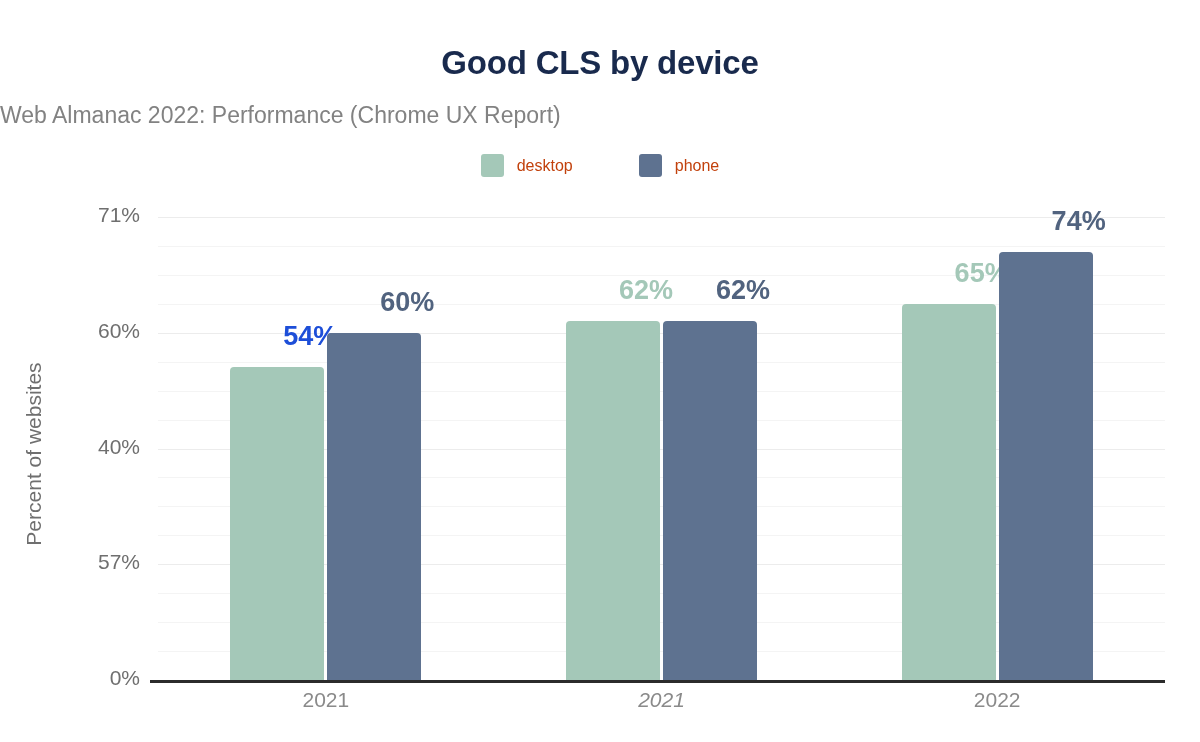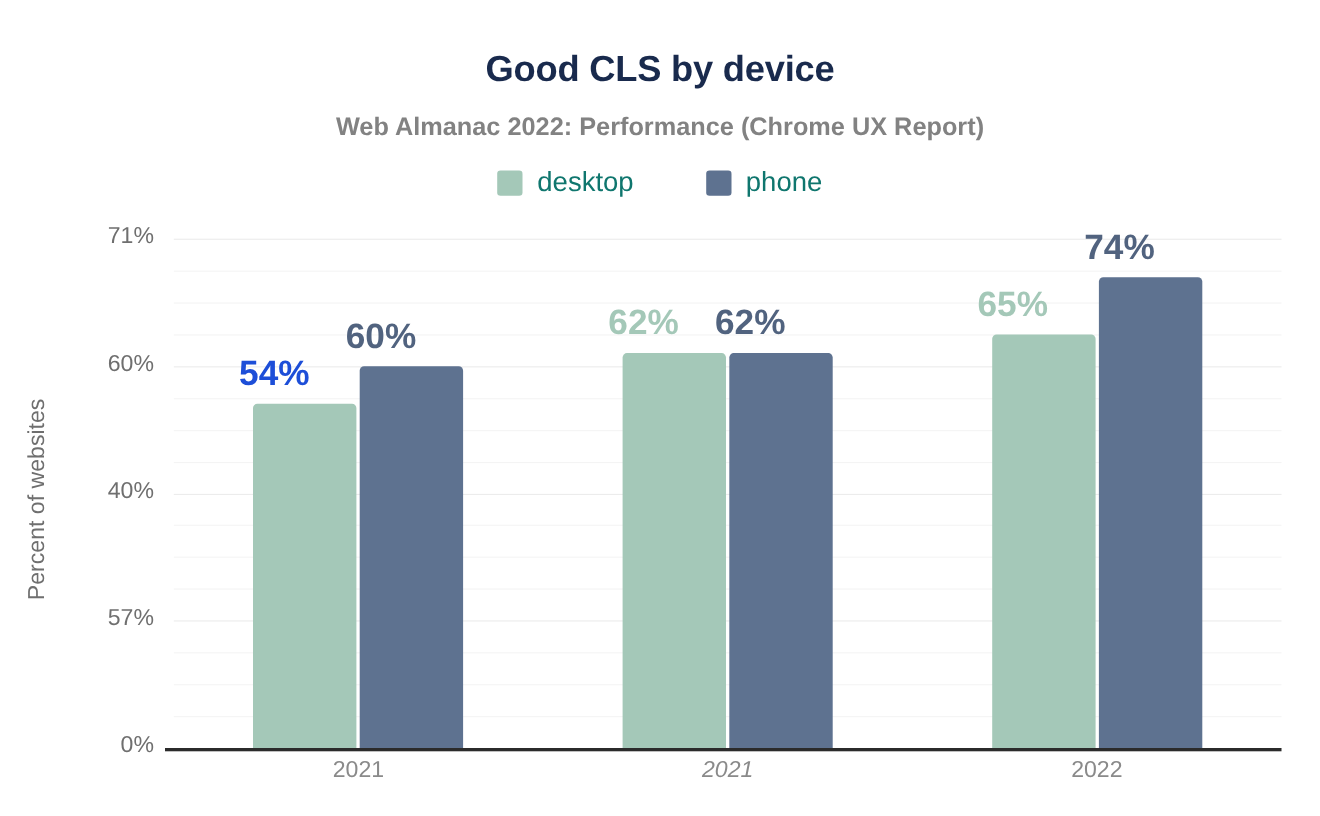--- a/index.html
+++ b/index.html
@@ -36,23 +36,23 @@
     font-weight: bold;
     color: #192a4d;
     letter-spacing: -0.2px;
     white-space: nowrap;
   }
   #chart-subtitle {
     position: absolute;
     left: 0;
     top: 90px;
     width: 1200px;
-    text-align: center;
+    text-align: left;
     font-size: 23px;
-    font-weight: bold;
+    font-weight: normal;
     color: #828282;
     white-space: nowrap;
   }
 
   
   #legend {
     position: absolute;
     left: 0;
     top: 142px;
     width: 1200px;
@@ -66,22 +66,22 @@
     align-items: center;
     gap: 13px;
   }
   .legend-swatch {
     width: 23px;
     height: 23px;
     border-radius: 3px;
     display: block;
   }
   .legend-label {
-    font-size: 25px;
-    color: #0f766e;
+    font-size: 16px;
+    color: #c2410c;
     line-height: 1;
     white-space: nowrap;
   }
 
   
   #plot-area {
     position: absolute;
     left: 158px;
     top: 205px;
     width: 1007px;
@@ -129,23 +129,23 @@
   }
 
   
   .bar {
     position: absolute;
     bottom: 0;
     border-radius: 4px 4px 0 0;
   }
   .bar-label {
     position: absolute;
-    font-size: 32px;
+    font-size: 27px;
     font-weight: bold;
-    text-align: left;
+    text-align: right;
     white-space: nowrap;
   }
 
   
   .xtick {
     position: absolute;
     top: 676px;
     font-size: 21px;
     color: #8a8a8a;
     text-align: center;

